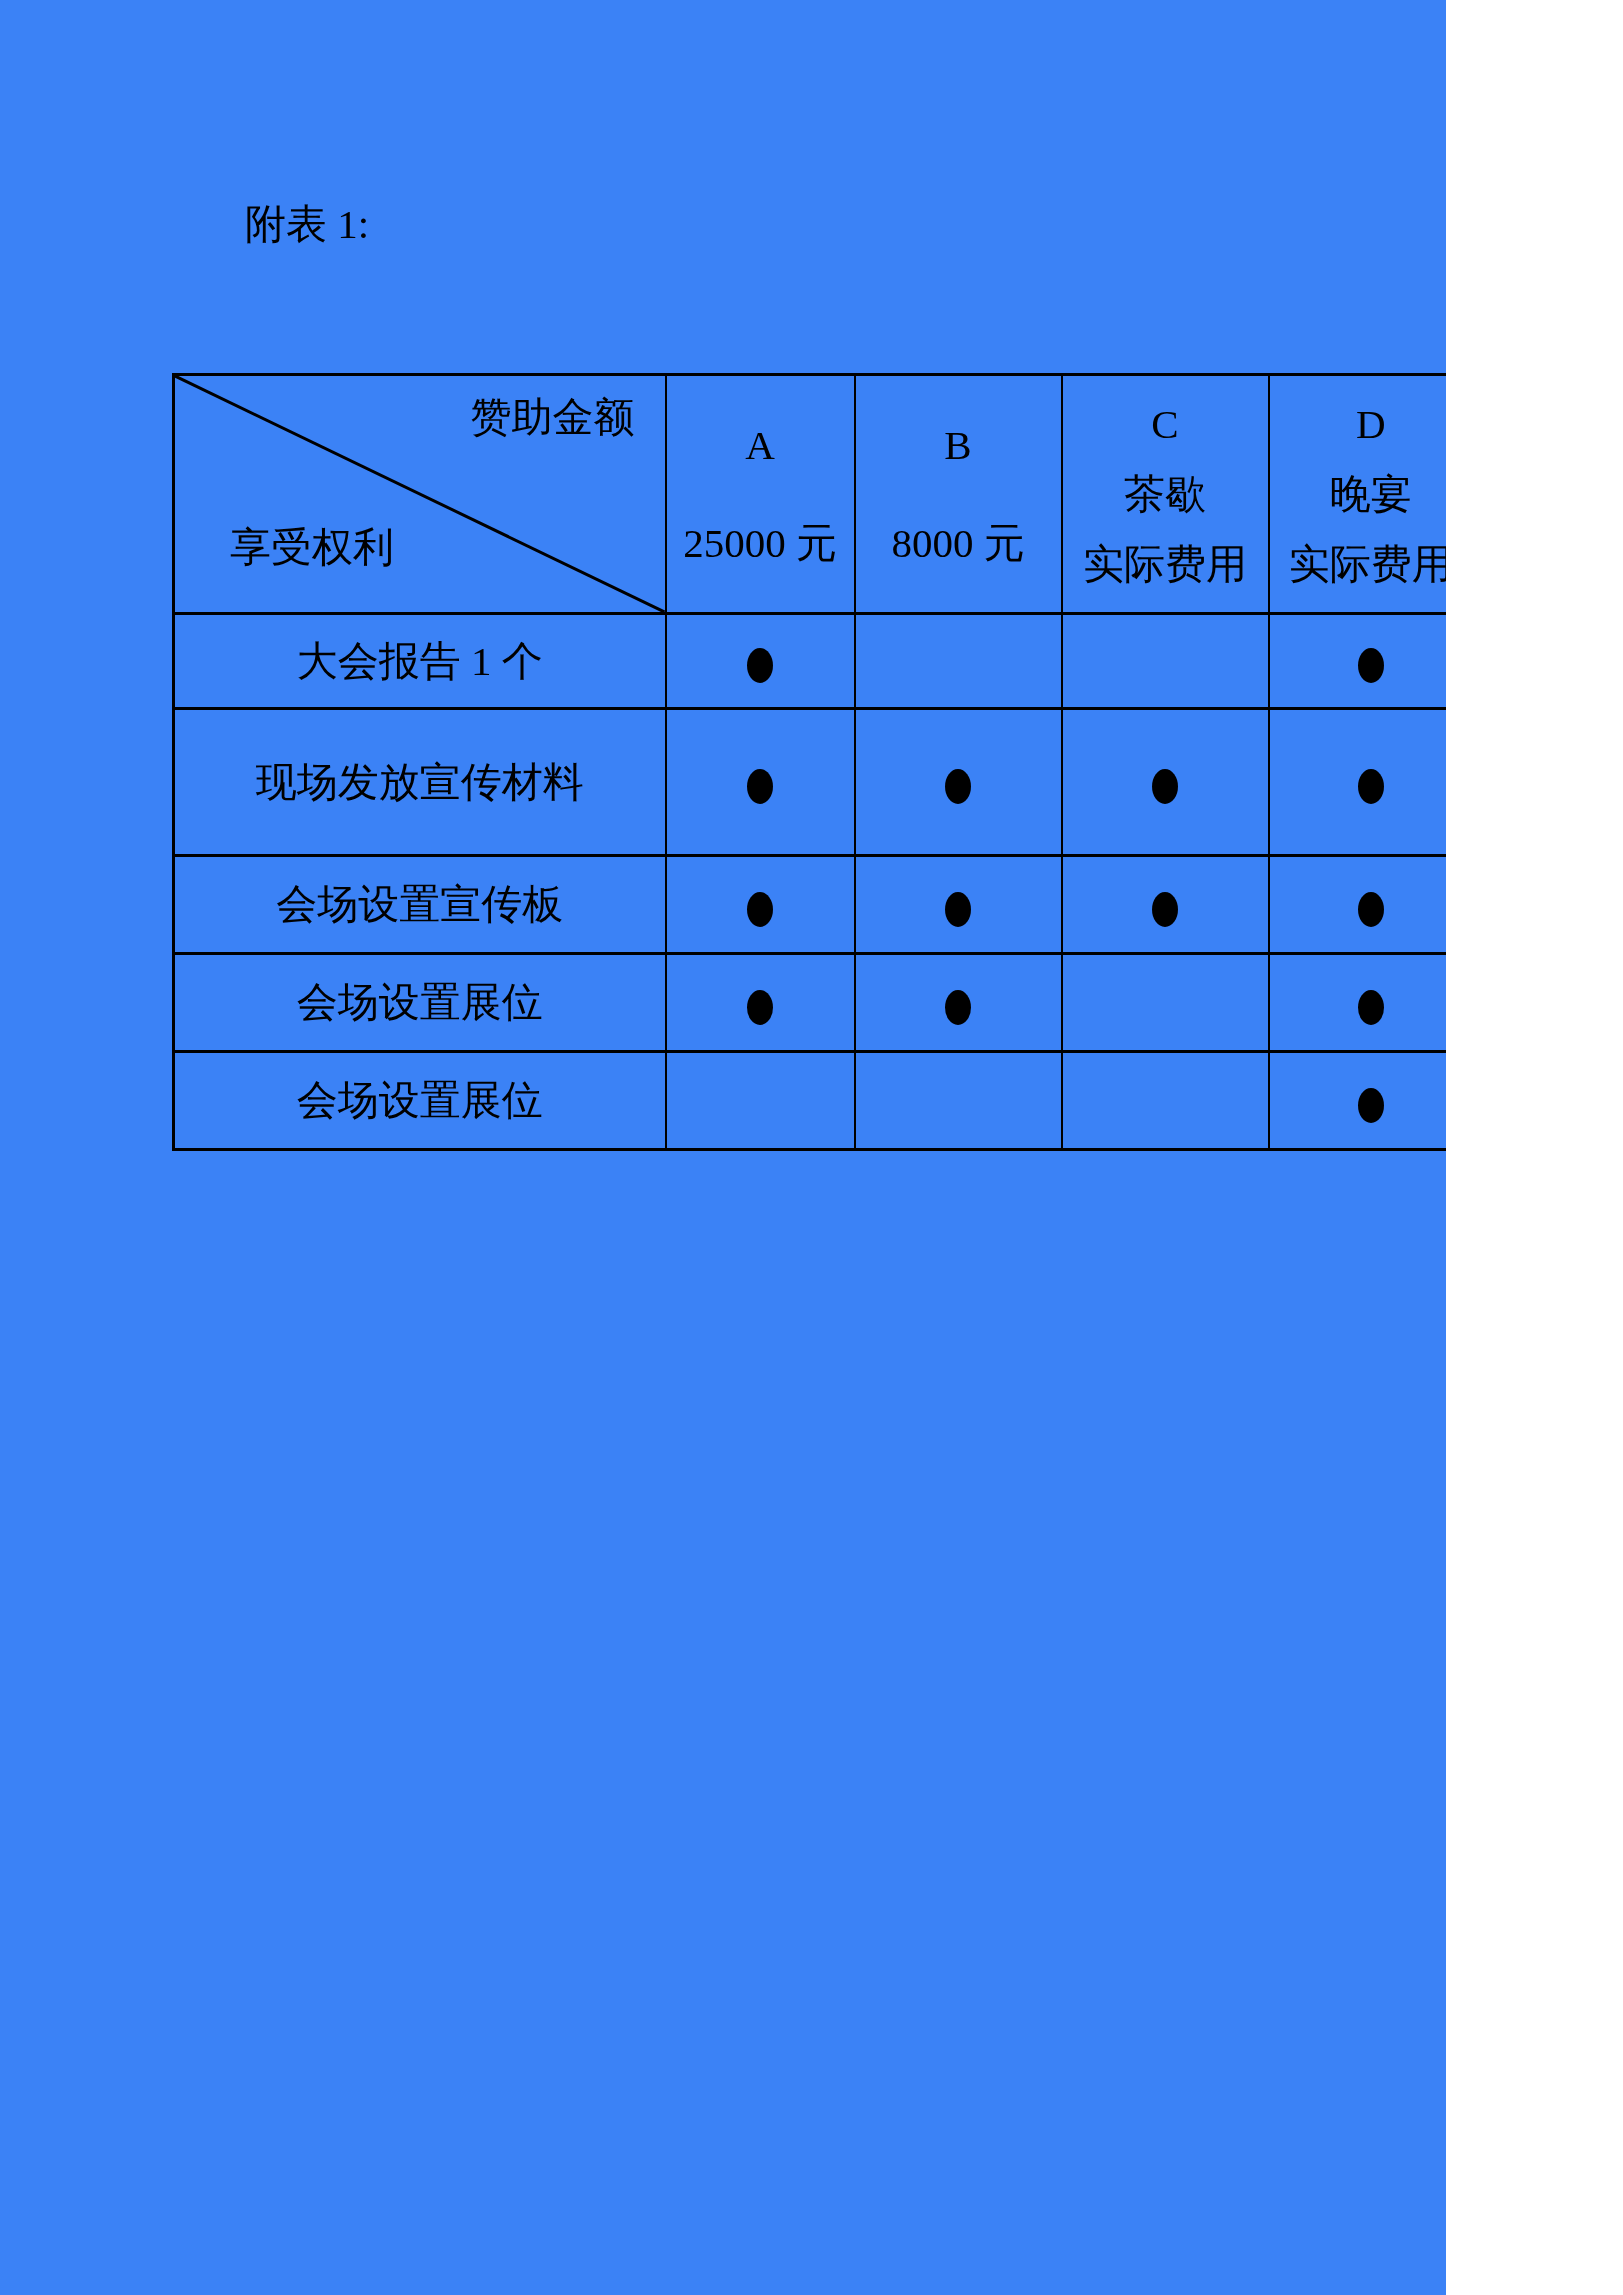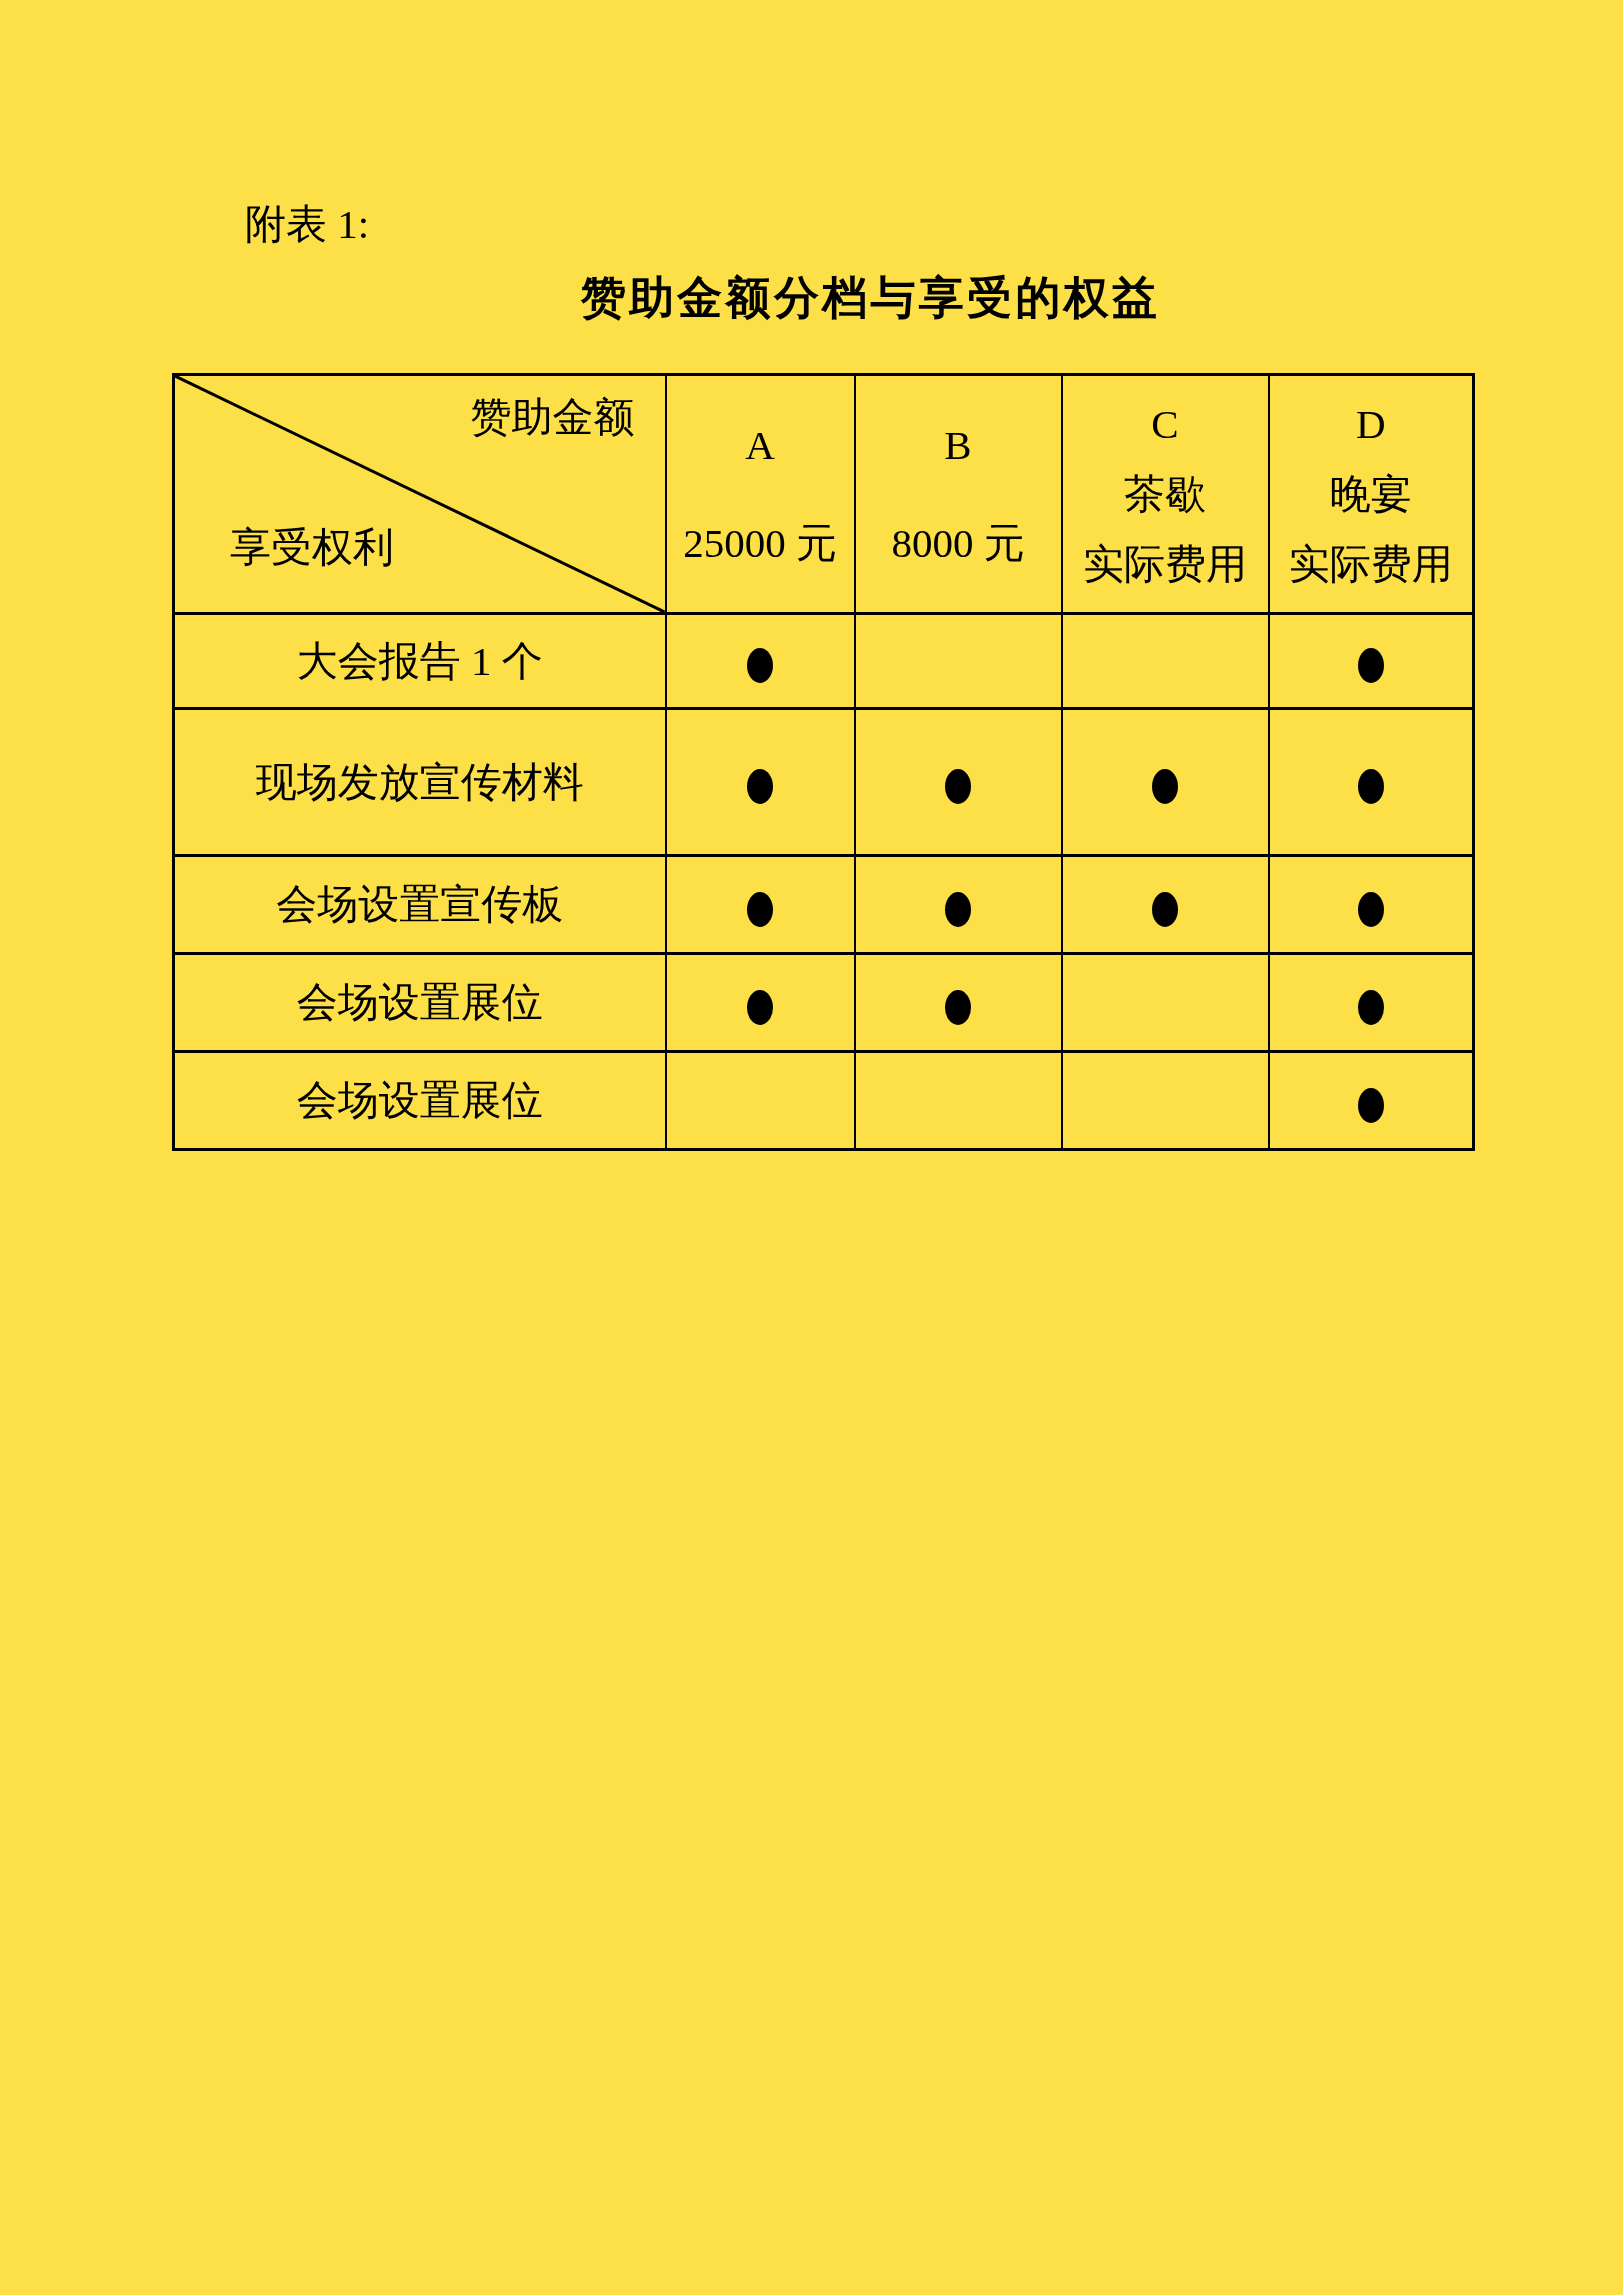--- a/index.html
+++ b/index.html
@@ -2,23 +2,23 @@
 <html style="font-size:10.5px"><head>
 <meta charset="utf-8">
 <style>
   html, body {
     margin: 0;
     padding: 0;
     background: #ffffff;
   }
   .page {
     position: relative;
-    width: 1623px;
+    width: 1446px;
     height: 2295px;
-    background: #fde047;
+    background: #3b82f6;
     color: #000000;
     font-family: "Liberation Serif", "DejaVu Serif", serif;
     overflow: hidden;
   }
   .annex {
     position: absolute;
     left: 245px;
     top: 202px;
     font-size: 41px;
     line-height: 1.1;
@@ -102,21 +102,20 @@
     border-radius: 50%;
     vertical-align: middle;
   }
 </style>
 </head>
 <body>
 
 <div class="page">
   <div class="annex">附表 1:</div>
 
-  <h1 class="title">赞助金额分档与享受的权益</h1>
 
   <table class="grid">
     <colgroup>
       <col style="width:492px">
       <col style="width:189px">
       <col style="width:207px">
       <col style="width:207px">
       <col style="width:205px">
     </colgroup>
     <thead>

